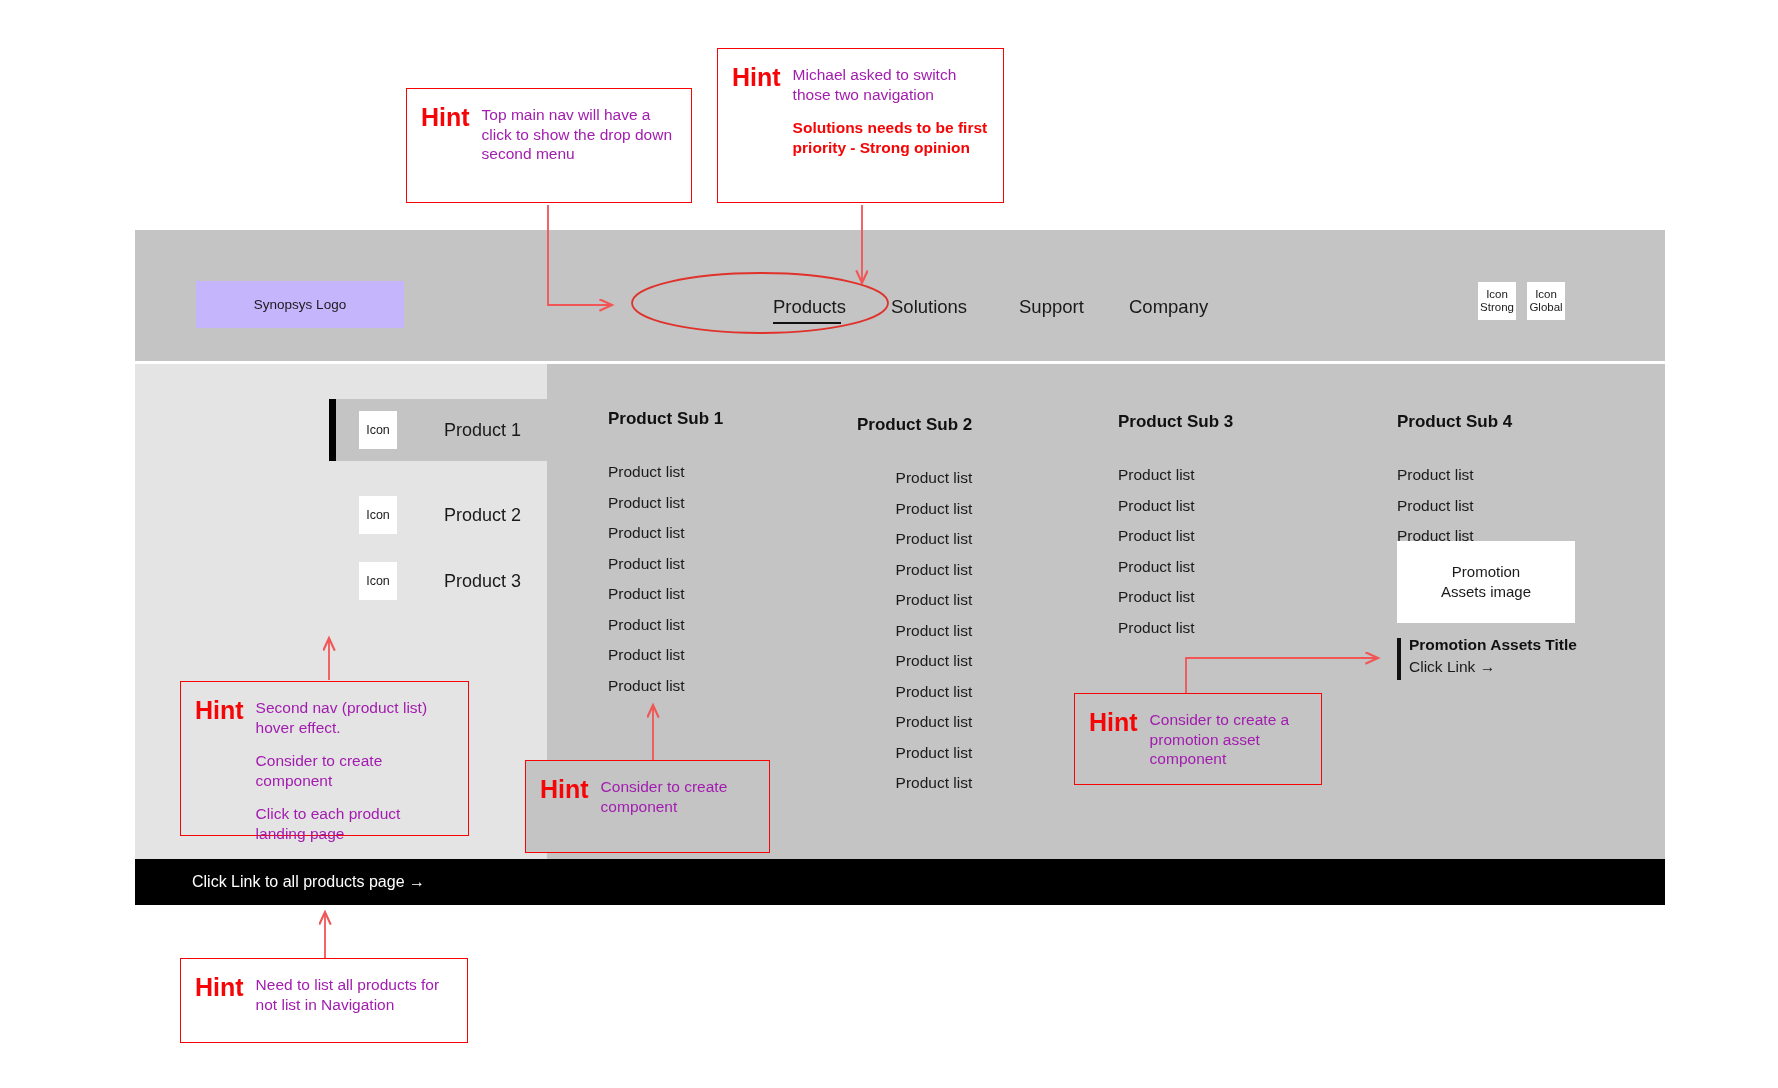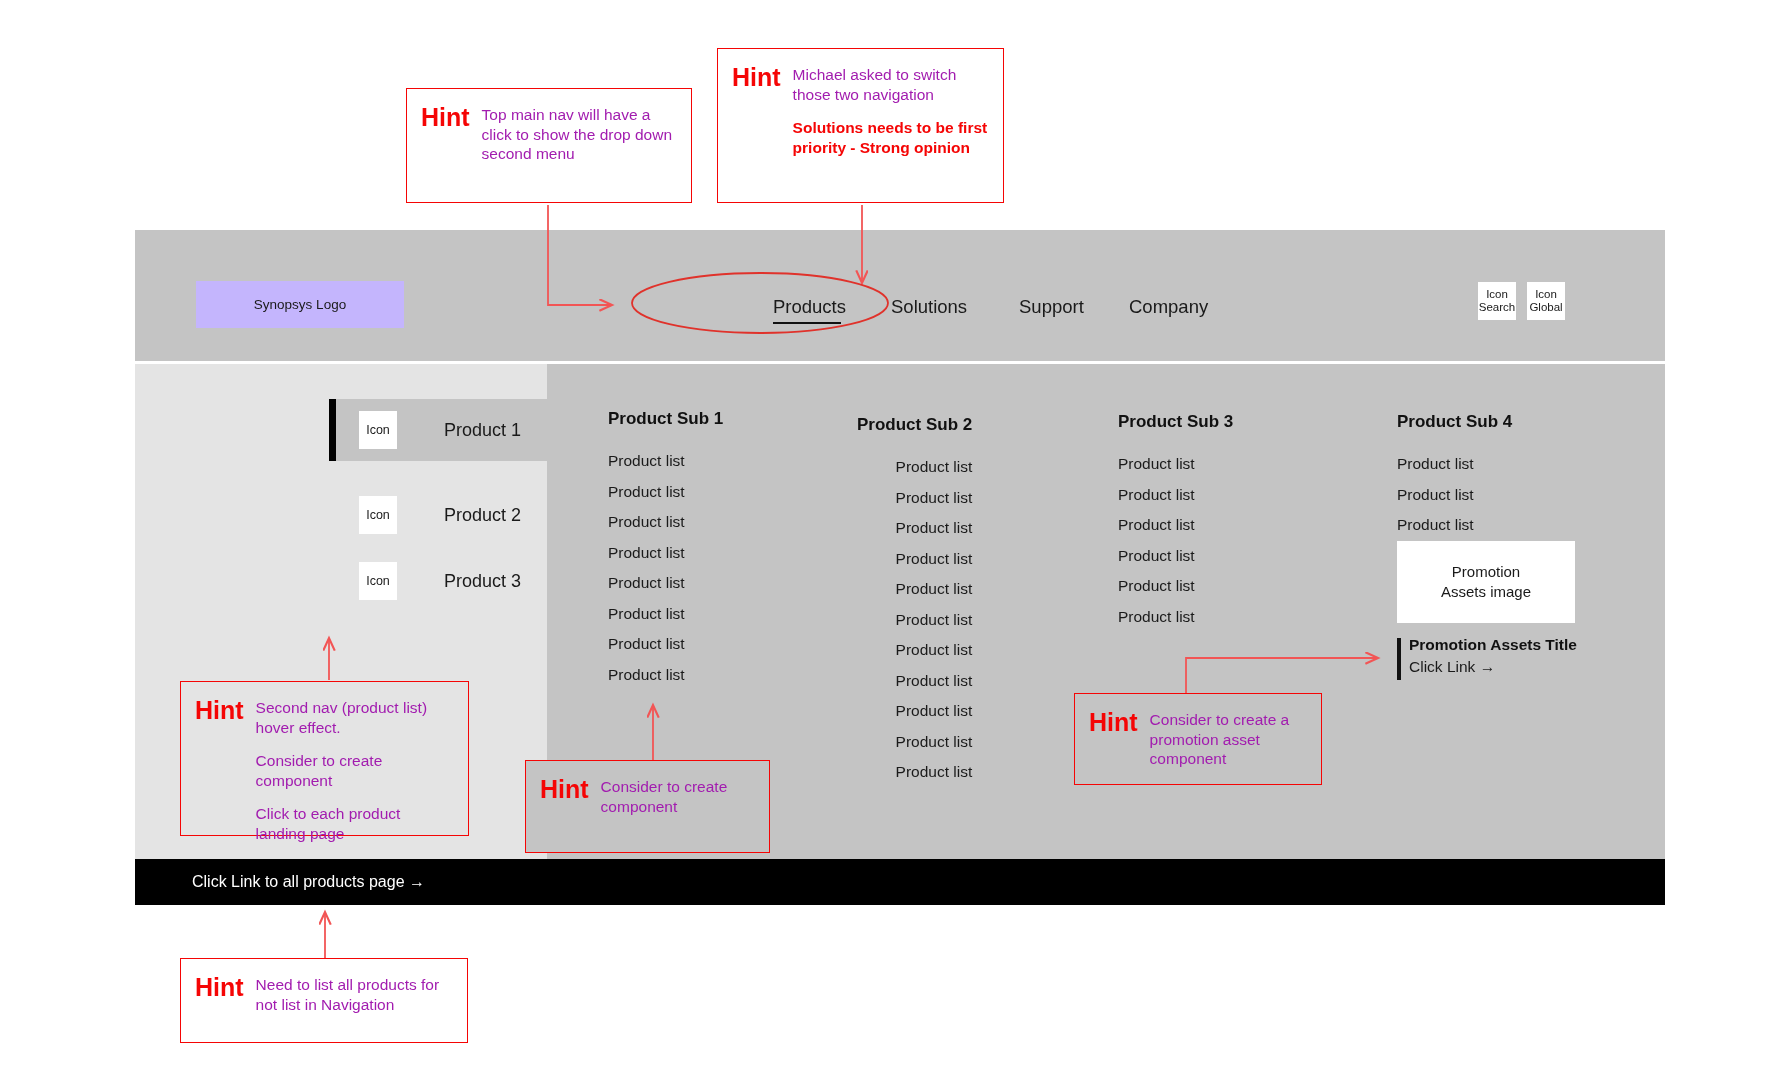--- a/index.html
+++ b/index.html
@@ -68,21 +68,21 @@
   .prod-icon {
     width: 38px; height: 38px; background: #fff; margin-left: 30px;
     display: flex; align-items: center; justify-content: center;
     font-size: 12.5px; color: #1a1a1a;
   }
   .prod-label { margin-left: 47px; font-size: 18px; color: #1a1a1a; }
 
   
   .sub-col { position: absolute; top: 0; }
   .sub-title { font-size: 17px; font-weight: bold; color: #111; white-space: nowrap; }
-  .sub-list { margin-top: 23px; }
+  .sub-list { margin-top: 34px; }
   .sub-list .li { font-size: 15.5px; color: #1a1a1a; height: 30.5px; white-space: nowrap; }
 
   
   .promo-img {
     position: absolute; left: 1262px; top: 177px;
     width: 178px; height: 82px; background: #fff;
     display: flex; flex-direction: column; align-items: center; justify-content: center;
     font-size: 15px; line-height: 20px; color: #1a1a1a; text-align: center;
   }
   .promo-meta { position: absolute; left: 1262px; top: 272px; padding-left: 12px; }
@@ -140,21 +140,21 @@
         <span>Support</span>
       </div>
       <div class="navitem nav-company">
         <span>Company</span>
       </div>
     </div>
 
     <div class="icon-boxes">
       <div class="icon-box">
         <span>Icon</span>
-        <span>Search</span>
+        <span>Strong</span>
       </div>
       <div class="icon-box">
         <span>Icon</span>
         <span>Global</span>
       </div>
     </div>
   </div>
 
   <div class="panel">
 

